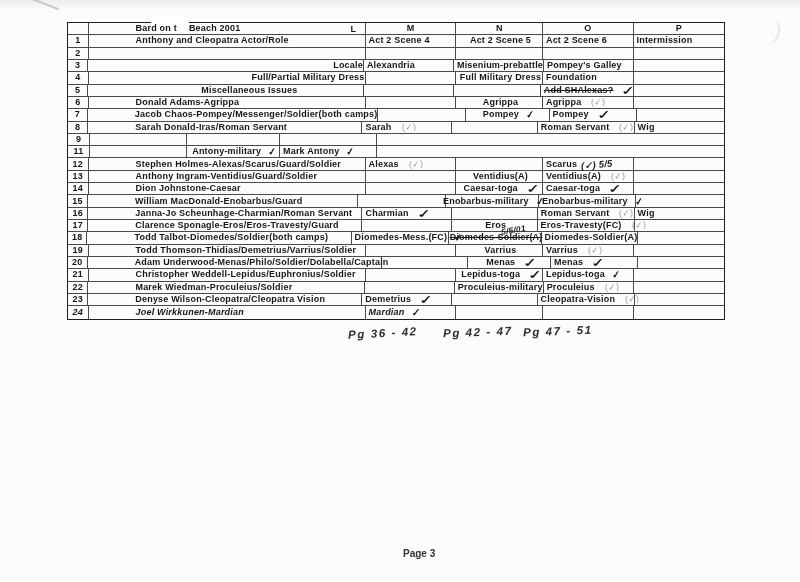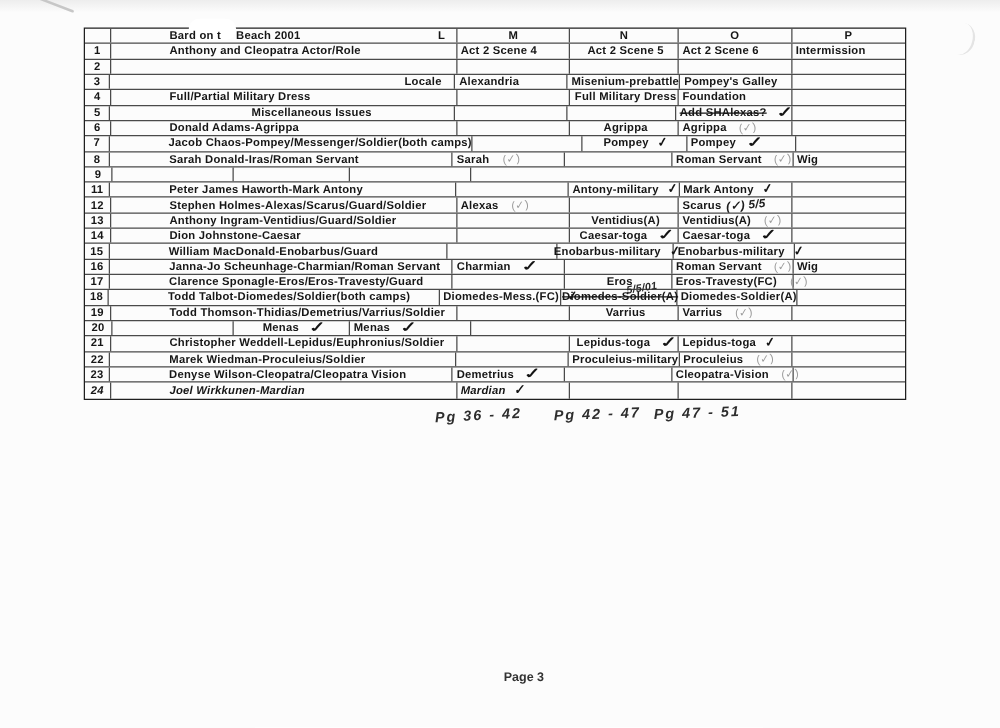--- a/index.html
+++ b/index.html
@@ -45,21 +45,21 @@
     font-weight:bold;transform:rotate(-9deg);color:#2a2a2a;z-index:4;}
   
   .blob{position:absolute;left:151px;top:15px;width:38px;height:17px;background:#ffffff;
     border-radius:9px;z-index:2;}
   
   .hw{position:absolute;font-style:italic;letter-spacing:1.6px;font-size:11.5px;
     color:#2d2d2d;transform:rotate(-2deg);font-weight:bold;}
   .pr0{left:348px;top:327px;transform:rotate(-3deg);}
   .pr1{left:443px;top:326px;}
   .pr2{left:523px;top:325px;}
-  .footer{position:absolute;left:403px;top:537px;font-size:10px;font-weight:bold;color:#333333;}
+  .footer{position:absolute;left:403px;top:548px;font-size:10px;font-weight:bold;color:#333333;}
 </style>
 </head>
 <body>
 
 <div class="paper">
 
   <div class="scan-band"></div>
   <div class="scratch"></div>
   <div class="arc"></div>
 
@@ -105,39 +105,39 @@
           <div class="cell c-l"></div>
           <div class="cell c-m"></div>
           <div class="cell c-n"></div>
           <div class="cell c-o"></div>
           <div class="cell c-p"></div>
         </div>
         <div class="trow">
           <div class="cell c-num">
             <span class="txt">3</span>
           </div>
-          <div class="cell c-l" style="justify-content: flex-end; padding-right: 10px;">
+          <div class="cell c-l" style="justify-content: flex-end; padding-right: 0;">
             <span class="txt">Locale</span>
           </div>
           <div class="cell c-m">
             <span class="txt">Alexandria</span>
           </div>
           <div class="cell c-n">
             <span class="txt">Misenium-prebattle</span>
           </div>
           <div class="cell c-o">
             <span class="txt">Pompey's Galley</span>
           </div>
           <div class="cell c-p"></div>
         </div>
         <div class="trow">
           <div class="cell c-num">
             <span class="txt">4</span>
           </div>
-          <div class="cell c-l" style="justify-content: flex-start;">
+          <div class="cell c-l" style="justify-content: flex-end;">
             <span class="txt">Full/Partial Military Dress</span>
           </div>
           <div class="cell c-m"></div>
           <div class="cell c-n">
             <span class="txt">Full Military Dress</span>
           </div>
           <div class="cell c-o">
             <span class="txt">Foundation</span>
           </div>
           <div class="cell c-p"></div>
@@ -218,23 +218,20 @@
           </div>
           <div class="cell c-m"></div>
           <div class="cell c-n"></div>
           <div class="cell c-o"></div>
           <div class="cell c-p"></div>
         </div>
         <div class="trow">
           <div class="cell c-num">
             <span class="txt">11</span>
           </div>
-          <div class="cell c-l">
-            <span class="txt">Peter James Haworth-Mark Antony</span>
-          </div>
           <div class="cell c-m"></div>
           <div class="cell c-n">
             <span class="txt">Antony-military</span>
             <span class="ck ck-check">✓</span>
           </div>
           <div class="cell c-o">
             <span class="txt">Mark Antony</span>
             <span class="ck ck-check">✓</span>
           </div>
           <div class="cell c-p"></div>
@@ -380,20 +377,23 @@
           </div>
           <div class="cell c-o">
             <span class="txt">Varrius</span>
             <span class="ck ck-pcheck">(✓)</span>
           </div>
           <div class="cell c-p"></div>
         </div>
         <div class="trow">
           <div class="cell c-num">
             <span class="txt">20</span>
+          </div>
+          <div class="cell c-l">
+            <span class="txt">Adam Underwood-Menas/Philo/Soldier/Dolabella/Captain</span>
           </div>
           <div class="cell c-m"></div>
           <div class="cell c-n">
             <span class="txt">Menas</span>
             <span class="ck ck-long">✓</span>
           </div>
           <div class="cell c-o">
             <span class="txt">Menas</span>
             <span class="ck ck-long">✓</span>
           </div>

